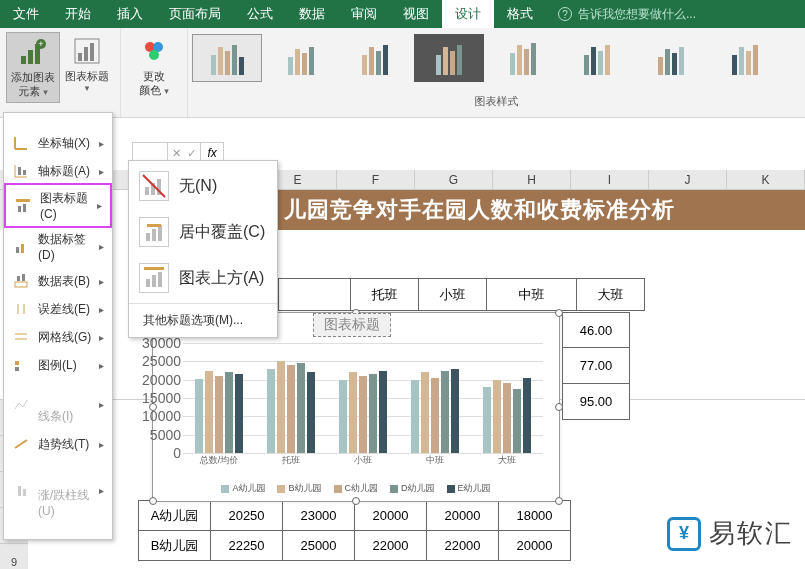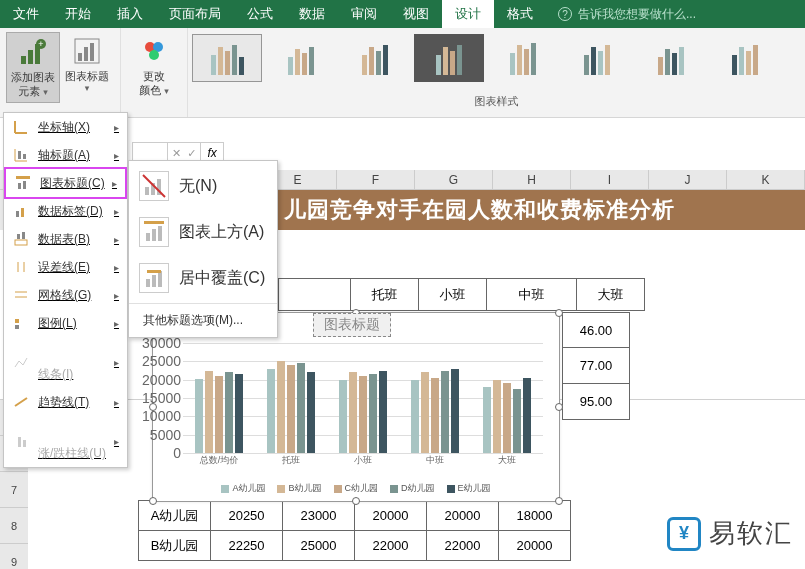--- a/index.html
+++ b/index.html
@@ -21,21 +21,21 @@
 .ribbon-big-btn .label { font-size: 11px; text-align: center; line-height: 14px; color: #3a3a3a; margin-top: 2px; }
 .ribbon-big-btn .caret { font-size: 9px; color: #666; }
 .ribbon-gallery { display: flex; flex-direction: column; flex: 1; }
 .gallery-row { display: flex; gap: 4px; padding: 6px 4px; }
 .gallery-item { width: 70px; height: 48px; border: 1px solid transparent; cursor: pointer; display: flex; align-items: flex-end; justify-content: center; gap: 2px; padding-bottom: 6px; }
 .gallery-item.selected { border-color: #969696; background: #e8e8e8; }
 .gallery-item .gb { width: 5px; }
 .gallery-label { text-align: center; font-size: 11px; color: #555; padding-top: 6px; }
 
 
-.dropdown1 { position: absolute; left: 3px; top: 112px; width: 125px; background: #fff; border: 1px solid #c5c5c5; box-shadow: 2px 2px 4px rgba(0,0,0,0.2); z-index: 100; padding: 0 0; text-decoration: underline; }
+.dropdown1 { position: absolute; left: 3px; top: 112px; width: 110px; background: #fff; border: 1px solid #c5c5c5; box-shadow: 2px 2px 4px rgba(0,0,0,0.2); z-index: 100; padding: 16px 0; }
 .dd-item { display: flex; align-items: center; padding: 5px 8px; cursor: pointer; position: relative; }
 .dd-item.highlighted { border: 2px solid #d946ef; margin: -2px 0; }
 .dd-item .dd-icon { width: 18px; height: 18px; margin-right: 8px; display: flex; align-items: center; justify-content: center; }
 .dd-item .dd-label { flex: 1; font-size: 12px; color: #333; }
 .dd-item .dd-arrow { font-size: 10px; color: #666; }
 .dd-item.disabled .dd-label { color: #aaa; margin-top: 24px; }
 
 
 .submenu { position: absolute; left: 128px; top: 160px; width: 150px; background: #fff; border: 1px solid #c5c5c5; box-shadow: 2px 2px 4px rgba(0,0,0,0.2); z-index: 101; padding: 2px 0; }
 .sub-item { display: flex; align-items: center; padding: 8px 10px; cursor: pointer; }
@@ -342,38 +342,38 @@
           <rect x="10" y="10" width="4" height="12" fill="#bbb"></rect>
           <rect x="16" y="6" width="4" height="16" fill="#bbb"></rect>
           <line x1="2" y1="2" x2="24" y2="24" stroke="#c33" stroke-width="2"></line>
         </svg>
       </span>
     <span class="sub-label">无(N)</span>
   </div>
   <div class="sub-item">
     <span class="sub-icon">
         <svg width="26" height="26">
+          <rect x="5" y="14" width="4" height="8" fill="#bbb"></rect>
+          <rect x="11" y="10" width="4" height="12" fill="#bbb"></rect>
+          <rect x="17" y="6" width="4" height="16" fill="#bbb"></rect>
+          <rect x="6" y="5" width="14" height="3" fill="#d4a04a"></rect>
+        </svg>
+      </span>
+    <span class="sub-label">居中覆盖(C)</span>
+  </div>
+  <div class="sub-item">
+    <span class="sub-icon">
+        <svg width="26" height="26">
           <rect x="3" y="2" width="20" height="3" fill="#d4a04a"></rect>
           <rect x="5" y="14" width="4" height="8" fill="#bbb"></rect>
           <rect x="11" y="10" width="4" height="12" fill="#bbb"></rect>
           <rect x="17" y="7" width="4" height="15" fill="#bbb"></rect>
         </svg>
       </span>
     <span class="sub-label">图表上方(A)</span>
-  </div>
-  <div class="sub-item">
-    <span class="sub-icon">
-        <svg width="26" height="26">
-          <rect x="5" y="14" width="4" height="8" fill="#bbb"></rect>
-          <rect x="11" y="10" width="4" height="12" fill="#bbb"></rect>
-          <rect x="17" y="6" width="4" height="16" fill="#bbb"></rect>
-          <rect x="6" y="5" width="14" height="3" fill="#d4a04a"></rect>
-        </svg>
-      </span>
-    <span class="sub-label">居中覆盖(C)</span>
   </div>
   <div class="sub-sep"></div>
   <div class="sub-more">其他标题选项(M)...</div>
 </div>
 
 <div class="formula-bar">
   <div class="namebox"></div>
   <div class="fx-btns">
       <span>✕</span>
       <span>✓</span>

